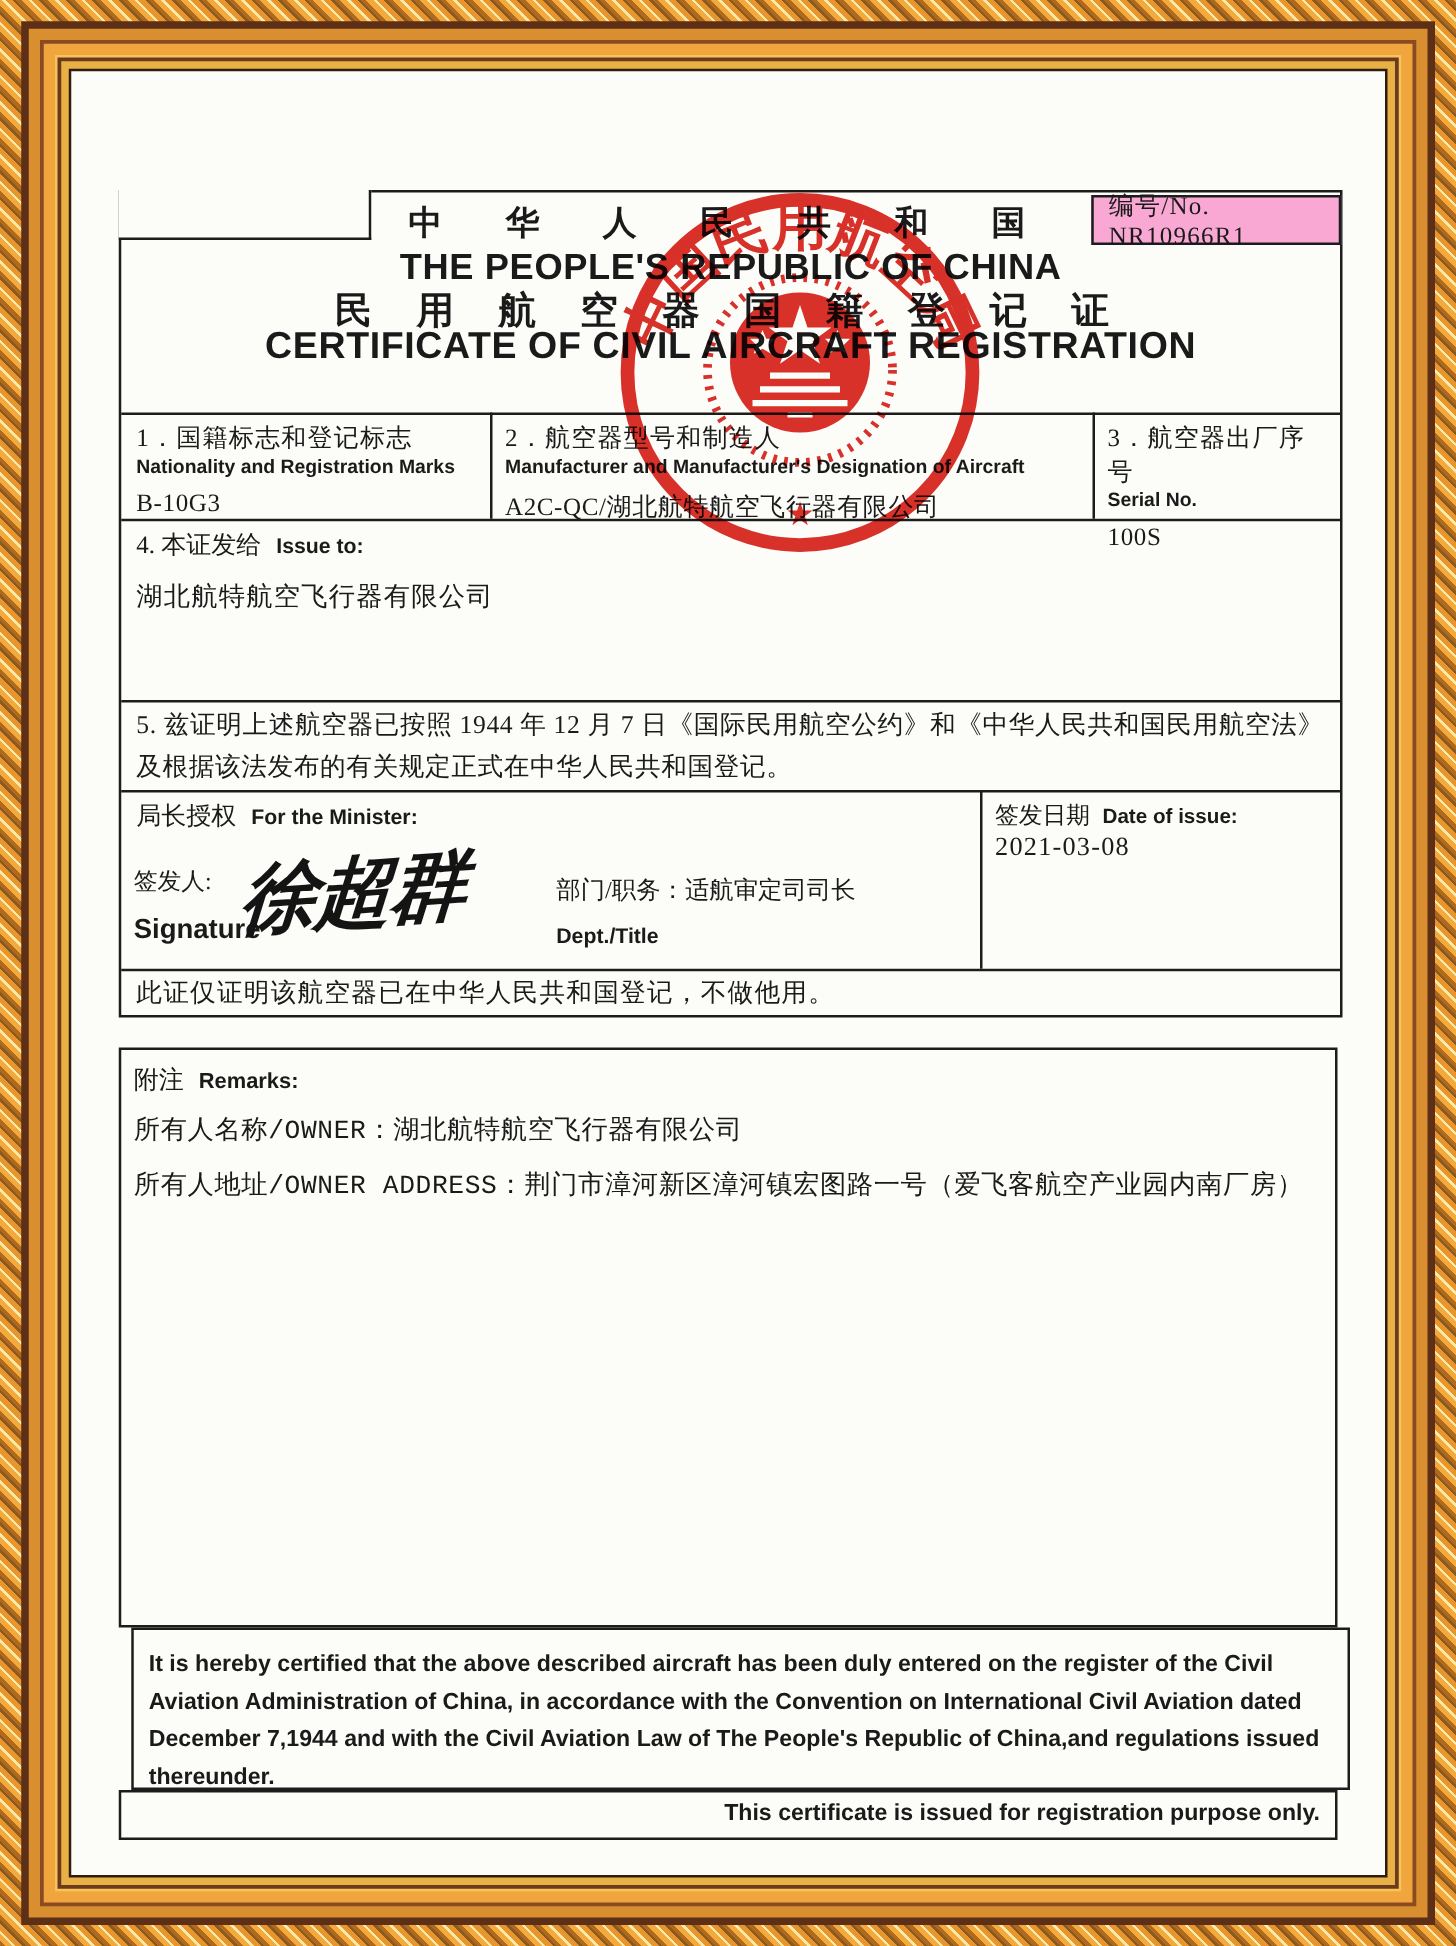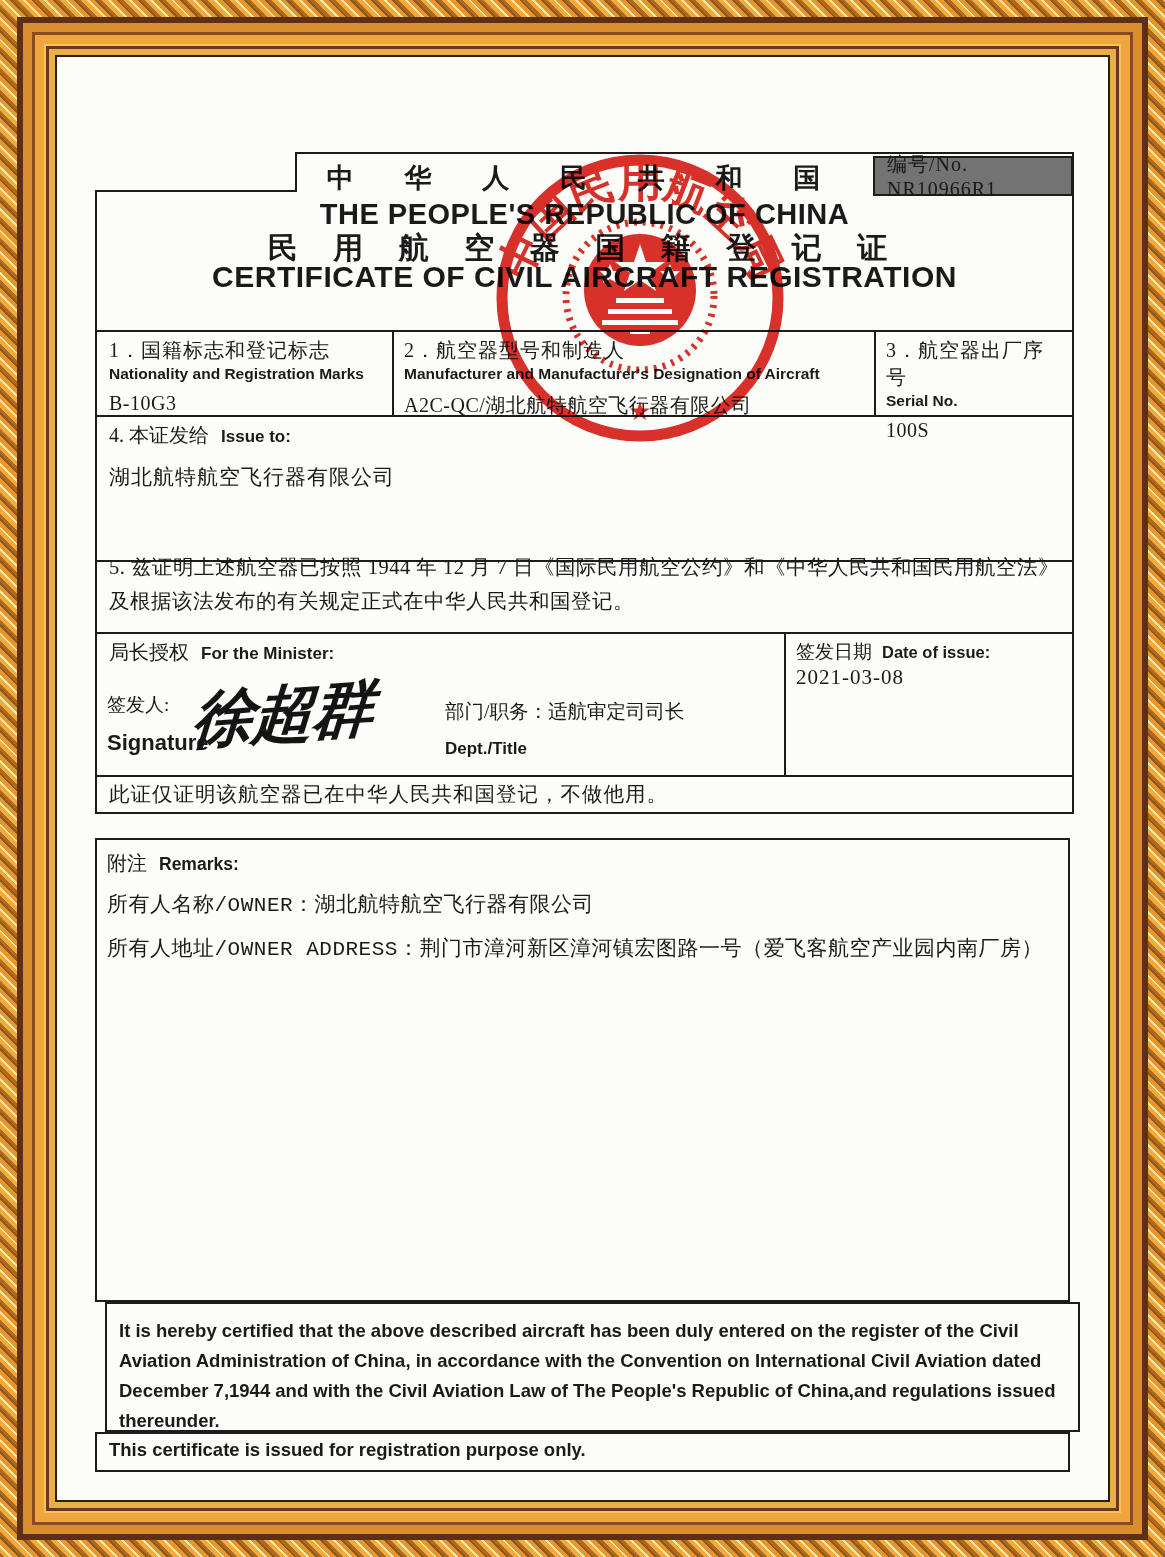--- a/index.html
+++ b/index.html
@@ -43,21 +43,21 @@
   .hl{position:absolute;left:0;right:0;border-top:2px solid #1c1c1c;}
   .vl{position:absolute;border-left:2px solid #1c1c1c;}
 
   .corner-box{
     position:absolute;left:-2px;top:-2px;width:200px;height:38px;
     border-right:2px solid #1c1c1c;border-bottom:2px solid #1c1c1c;
     background:#fcfcf8;
   }
   .serial-box{
     position:absolute;right:-1px;top:2px;width:200px;height:40px;
-    border:2px solid #1c1c1c;background:#737373;
+    border:2px solid #1c1c1c;background:#f9a8d4;
     font-size:20px;letter-spacing:1px;
     display:flex;align-items:center;padding-left:12px;box-sizing:border-box;
   }
 
   .t1{position:absolute;left:0;right:0;top:6px;text-align:center;
       font-size:27px;letter-spacing:22px;font-weight:bold;}
   .t2{position:absolute;left:0;right:0;top:44px;text-align:center;
       font-size:29px;letter-spacing:0.5px;}
   .t3{position:absolute;left:0;right:0;top:74px;text-align:center;
       font-size:30px;letter-spacing:14px;font-weight:bold;}
@@ -92,21 +92,21 @@
 
   .cert-box{
     position:absolute;left:38px;top:1245px;width:975px;height:130px;
     border:2px solid #1c1c1c;box-sizing:border-box;padding:12px 12px;
     font-family:"Liberation Sans", sans-serif;font-weight:bold;
     font-size:18.5px;line-height:30px;margin-left:10px;
   }
   .footer-box{
     position:absolute;left:38px;top:1375px;width:975px;height:40px;
     border:2px solid #1c1c1c;box-sizing:border-box;padding:5px 12px;
-    font-family:"Liberation Sans", sans-serif;font-weight:bold;font-size:18.5px;
+    font-family:"Liberation Sans", sans-serif;font-weight:bold;font-size:18.5px;text-align:right;
   }
 
   
   .seal{
     position:absolute;left:393px;top:-6px;width:300px;height:300px;
     mix-blend-mode:multiply;opacity:0.94;z-index:5;pointer-events:none;
   }
 </style>
 </head>
 <body>
@@ -153,21 +153,21 @@
     </div>
 
     <div class="cell" style="left:0;top:261px;width:975px;height:145px;">
       <div>
         <span class="inline-cn cn">4. 本证发给</span>
         <span class="inline-en enb">Issue to:</span>
       </div>
       <div class="sec4-line cn" style="margin-top:14px;">湖北航特航空飞行器有限公司</div>
     </div>
 
-    <div class="cell" style="left:0;top:392px;width:1025px;height:72px;padding-top:4px;">
+    <div class="cell" style="left:0;top:405px;width:1025px;height:72px;padding-top:4px;">
       <div class="sec5 cn">5. 兹证明上述航空器已按照 1944 年 12 月 7 日《国际民用航空公约》和《中华人民共和国民用航空法》</div>
       <div class="sec5 cn">及根据该法发布的有关规定正式在中华人民共和国登记。</div>
     </div>
 
     <div class="cell" style="left:0;top:478px;width:687px;height:143px;">
       <div>
         <span class="inline-cn cn">局长授权</span>
         <span class="inline-en enb">For the Minister:</span>
       </div>
       <div class="abs" style="left:10px;top:60px;">

